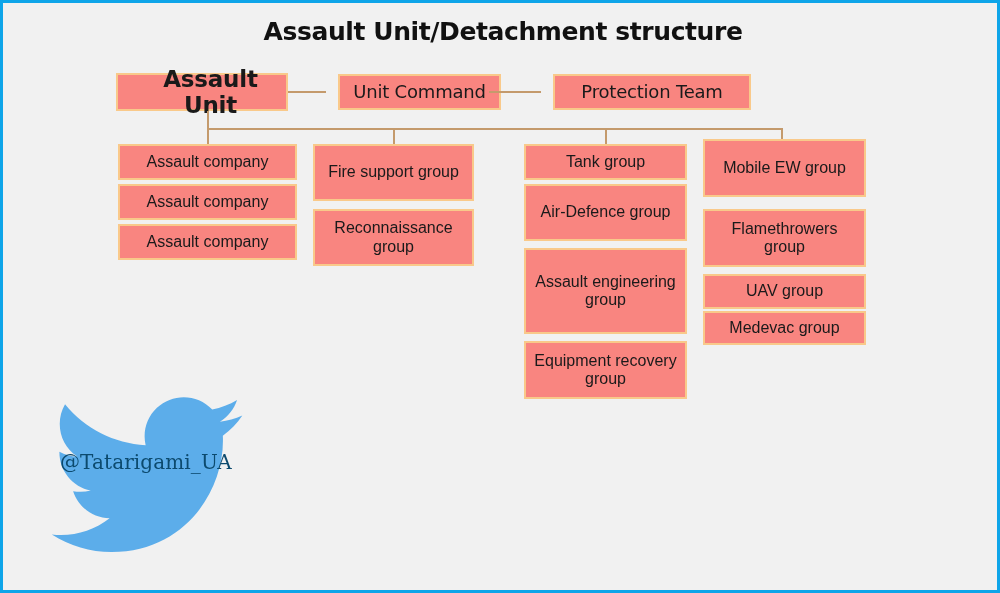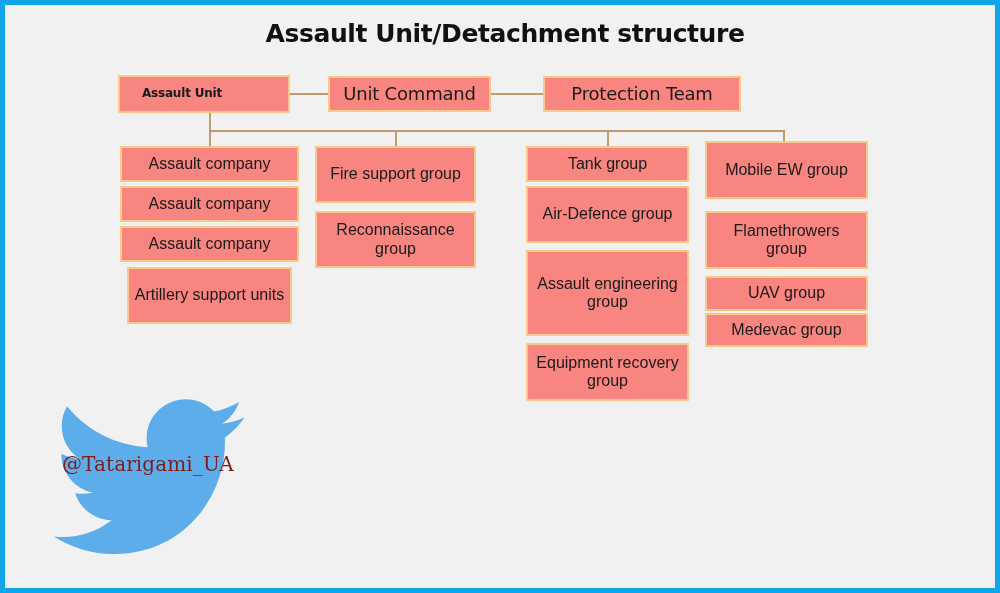--- a/index.html
+++ b/index.html
@@ -5,21 +5,21 @@
   html, body {
     margin: 0;
     padding: 0;
     background: #ffffff;
   }
   #canvas {
     position: relative;
     width: 1000px;
     height: 593px;
     background: #f1f1f1;
-    border: 5px solid #0ea5e9;
+    border: 3px solid #0ea5e9;
     box-sizing: border-box;
     overflow: hidden;
     font-family: "Liberation Sans", sans-serif;
   }
 
   
   #chart-title {
     position: absolute;
     top: 14px;
     left: 0;
@@ -45,29 +45,30 @@
     line-height: 1.13;
     text-align: center;
     display: flex;
     align-items: center;
     justify-content: center;
     padding: 2px 5px;
   }
   .node.root {
     font-family: "DejaVu Sans", sans-serif;
     font-weight: bold;
-    font-size: 12px;
+    font-size: 23px;
     letter-spacing: -0.2px;
     justify-content: flex-start;
     padding-left: 22px;
   }
   .node.top {
     font-family: "DejaVu Sans", sans-serif;
     font-size: 18px;
     letter-spacing: -0.2px;
+    margin-left: 12px;
   }
 
   
   .conn {
     position: absolute;
     background: #c49a6c;
   }
   .conn.h { height: 2px; }
   .conn.v { width: 2px; }
 
@@ -78,21 +79,21 @@
     top: 392px;
     width: 192px;
     height: 160px;
   }
   #twitter-handle {
     position: absolute;
     left: 57px;
     top: 447px;
     font-family: "DejaVu Serif", serif;
     font-size: 20px;
-    color: #7f1d1d;
+    color: #0c4a6e;
     letter-spacing: 0.1px;
     white-space: nowrap;
   }
 </style>
 </head>
 <body>
 
 <div id="canvas">
 
   <div id="chart-title">Assault Unit/Detachment structure</div>
@@ -124,23 +125,20 @@
 
   <div class="node" style="left:115px; top:141px; width:179px; height:36px;">
     <span>Assault company</span>
   </div>
   <div class="node" style="left:115px; top:181px; width:179px; height:36px;">
     <span>Assault company</span>
   </div>
   <div class="node" style="left:115px; top:221px; width:179px; height:36px;">
     <span>Assault company</span>
   </div>
-  <div class="node" style="left:122px; top:262px; width:165px; height:57px;">
-    <span>Artillery support units</span>
-  </div>
 
   <div class="node" style="left:310px; top:141px; width:161px; height:57px;">
     <span>Fire support group</span>
   </div>
   <div class="node" style="left:310px; top:206px; width:161px; height:57px;">
     <span>Reconnaissance group</span>
   </div>
 
   <div class="node" style="left:521px; top:141px; width:163px; height:36px;">
     <span>Tank group</span>

